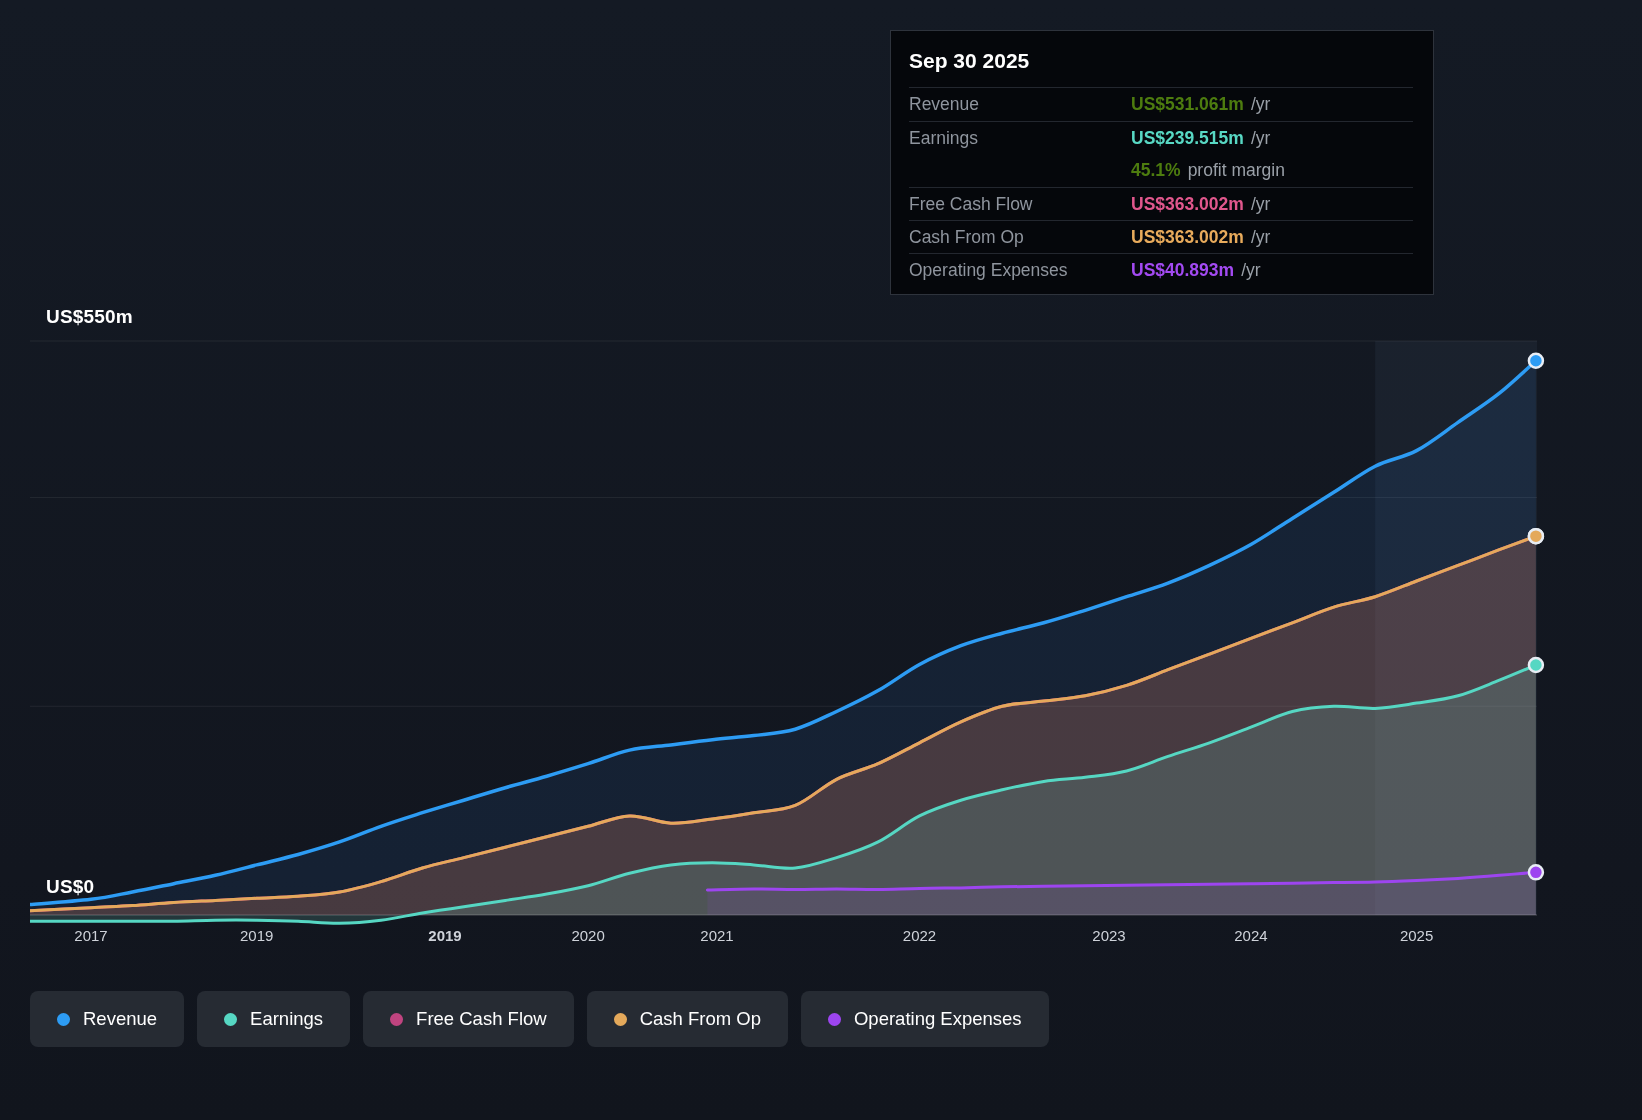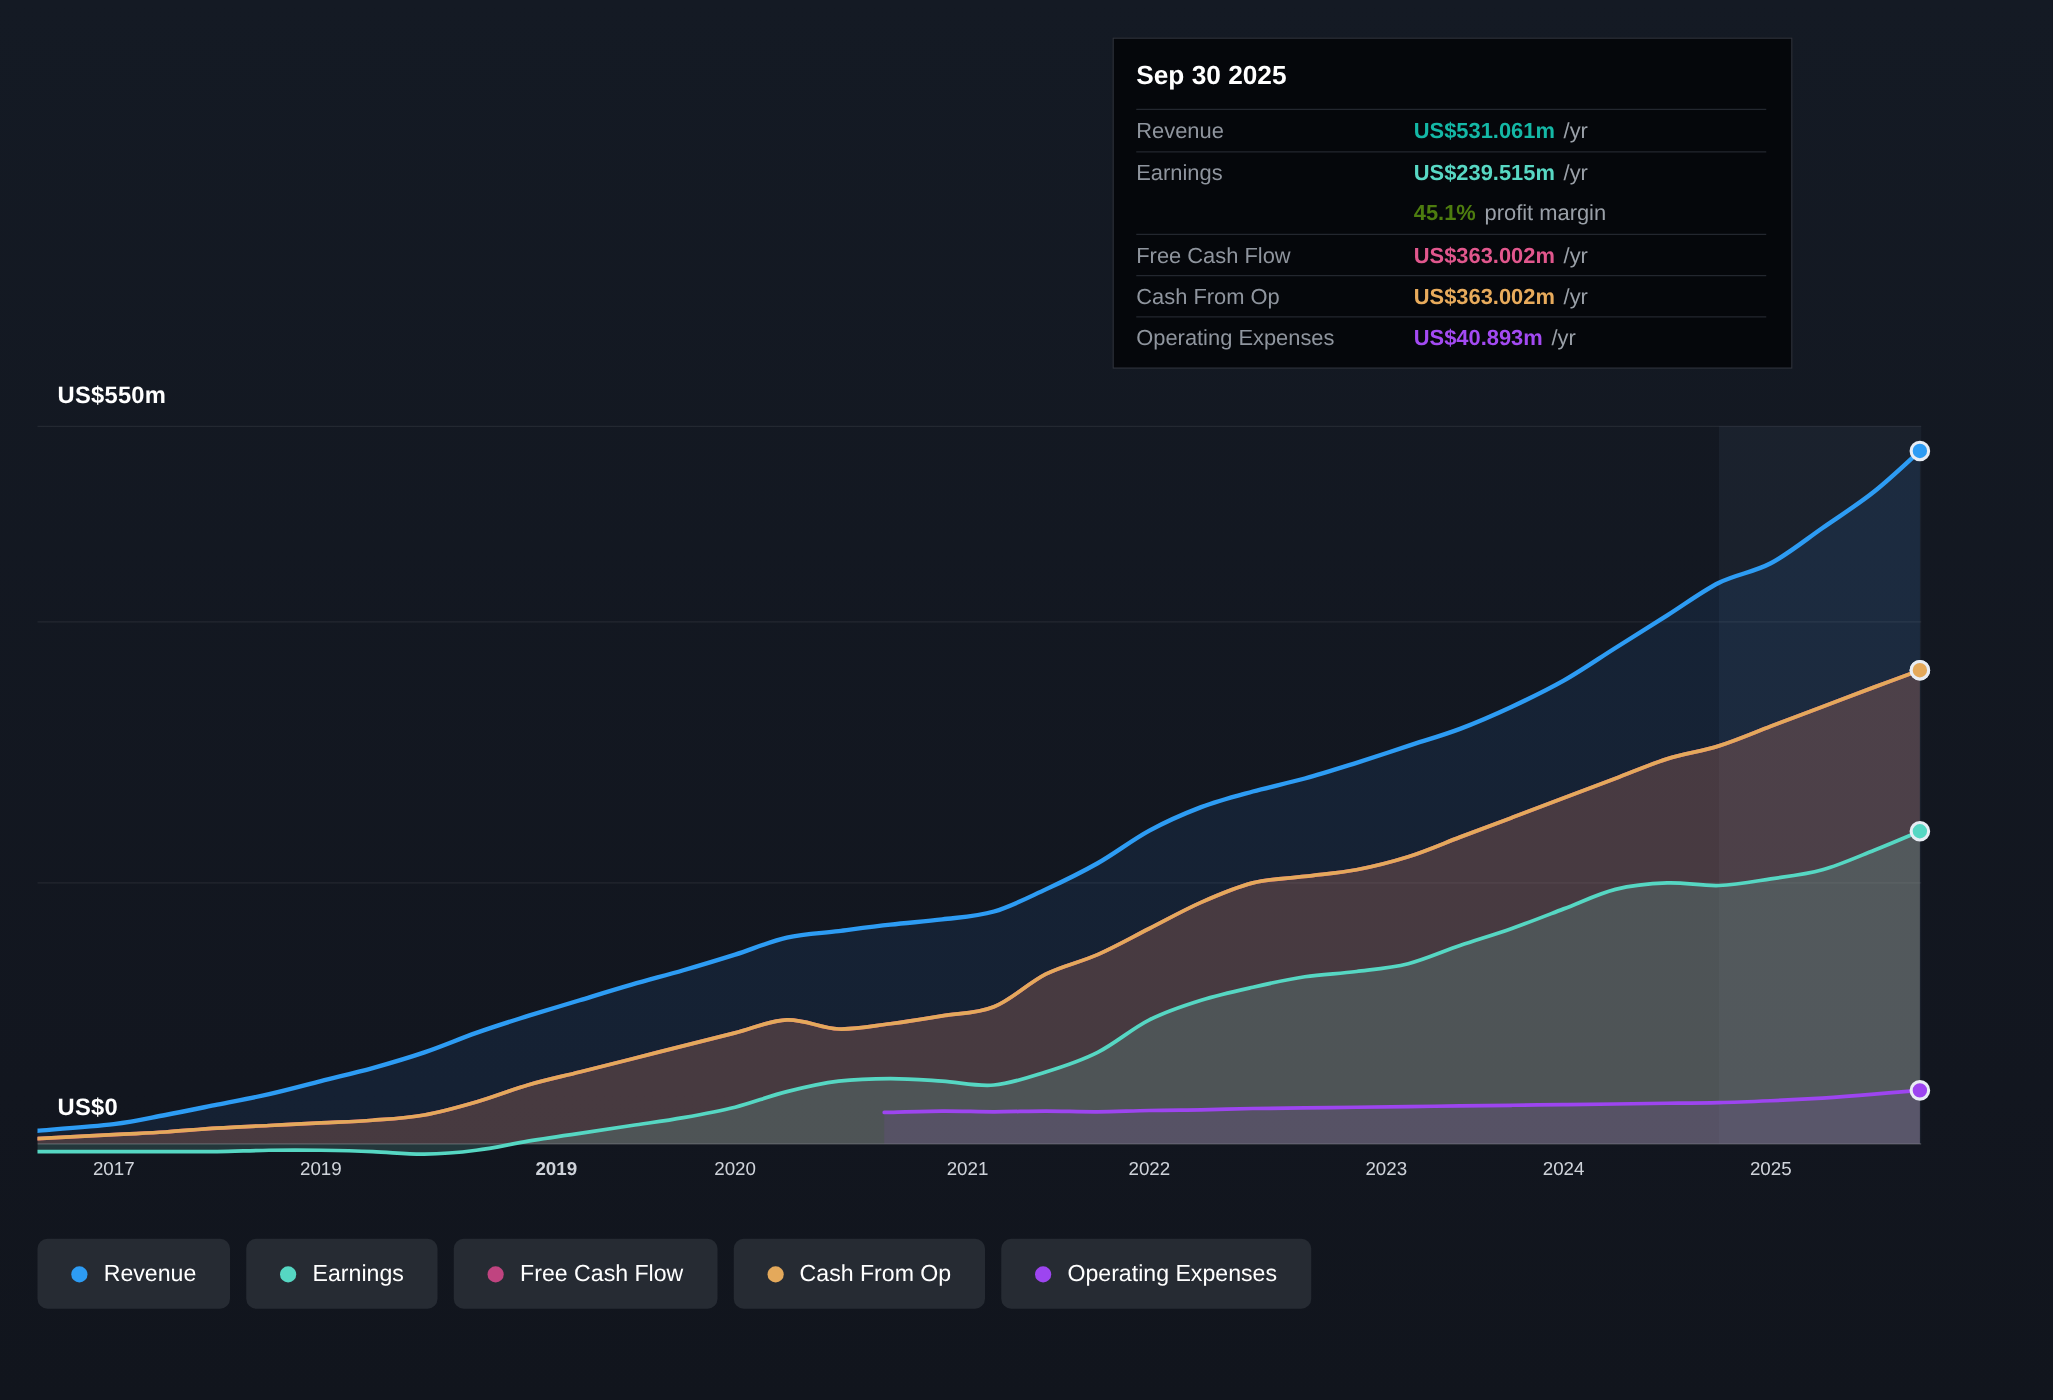--- a/index.html
+++ b/index.html
@@ -84,33 +84,33 @@
     </svg>
 
   <div class="y-label top">US$550m</div>
   <div class="y-label bottom">US$0</div>
 
   <div id="x-ticks">
       <span class="xtick" style="left: 91px;">2017</span>
       <span class="xtick" style="left: 256.7px;">2019</span>
       <span class="xtick" style="left: 445px; font-weight: bold;">2019</span>
       <span class="xtick" style="left: 588.1px;">2020</span>
-      <span class="xtick" style="left: 774px;">2021</span>
+      <span class="xtick" style="left: 717px;">2021</span>
       <span class="xtick" style="left: 919.5px;">2022</span>
       <span class="xtick" style="left: 1109px;">2023</span>
       <span class="xtick" style="left: 1250.9px;">2024</span>
       <span class="xtick" style="left: 1416.6px;">2025</span>
     </div>
 
   <div class="tooltip">
     <div class="tooltip-title">Sep 30 2025</div>
     <div id="tooltip-rows">
         <div class="trow">
           <span class="lab">Revenue</span>
-          <span class="val" style="color: #14b8a6;">US$531.061m</span>
+          <span class="val" style="color: #4d7c0f;">US$531.061m</span>
           <span class="unit">/yr</span>
         </div>
         <div class="trow div">
           <span class="lab">Earnings</span>
           <span class="val" style="color: rgb(88, 216, 196);">US$239.515m</span>
           <span class="unit">/yr</span>
         </div>
         <div class="trow">
           <span class="lab"></span>
           <span class="val" style="color: #4d7c0f;">45.1%</span>

